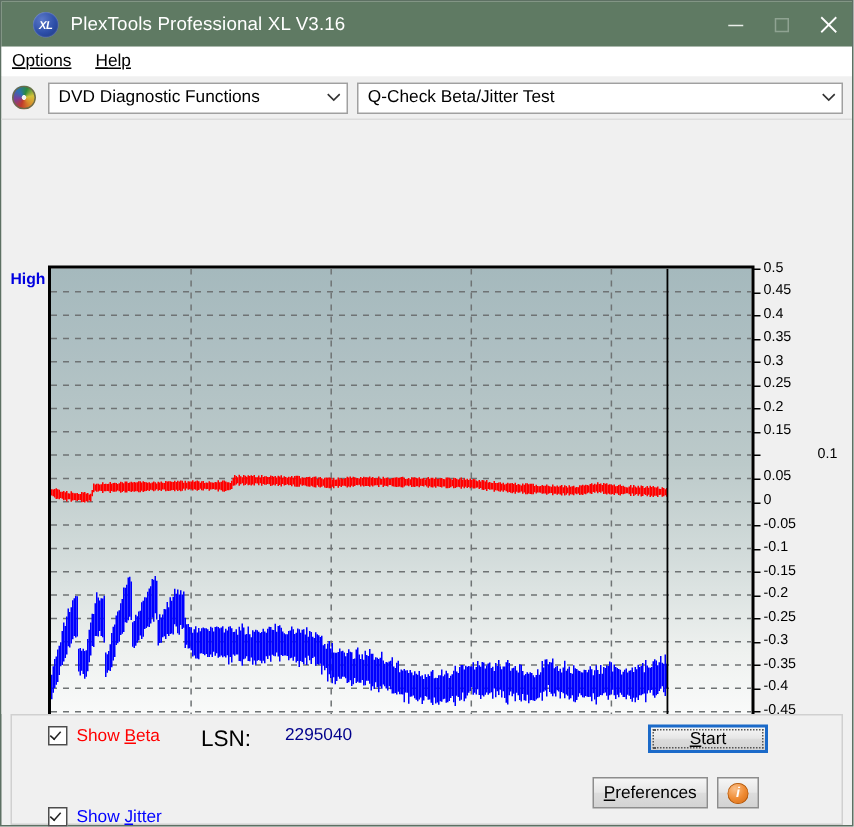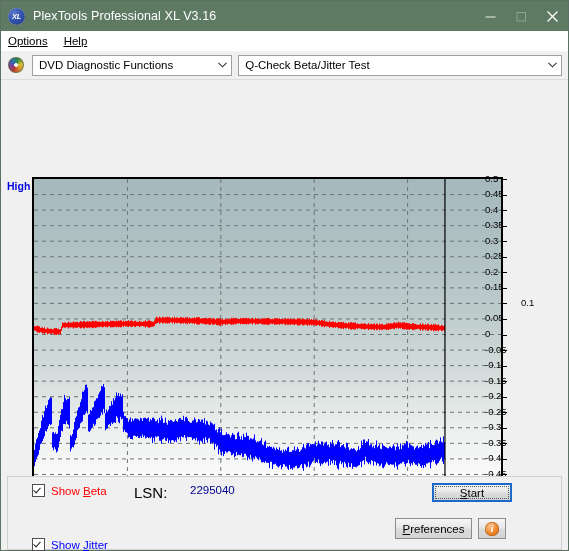--- a/index.html
+++ b/index.html
@@ -18,21 +18,21 @@
   }
   
   .titlebar{
     height:30px;min-height:30px;
     background:#5f7a63;
     display:flex;align-items:center;
     position:relative;
   }
   .app-icon{
     width:17px;height:17px;border-radius:50%;
-    margin-left:7px;margin-right:8px;
+    margin-left:21px;margin-right:8px;
     background:radial-gradient(circle at 35% 30%,#5b78c8 0%,#2c4ea8 55%,#1d357a 100%);
     color:#fff;font-size:7.5px;font-weight:bold;
     display:flex;align-items:center;justify-content:center;
     font-style:italic;
     letter-spacing:-0.3px;
     box-shadow:inset 0 0 1px rgba(255,255,255,.6);
   }
   .title-text{
     color:#ffffff;font-size:12.5px;letter-spacing:.1px;
   }
@@ -99,21 +99,21 @@
   #label-low{left:10px;top:398px;}
   .plot{
     position:absolute;left:31px;top:97px;width:471px;height:315px;
     border:2px solid #000;
     box-sizing:border-box;
     background:linear-gradient(to bottom,#a5b9bd 0%,#afc0c3 20%,#bccaca 42%,#d3dcdb 62%,#eef1ef 82%,#fdfdfd 100%);
     overflow:hidden;
   }
   .plot svg{display:block;position:absolute;left:0;top:0;}
   .ytick{
-    position:absolute;font-size:9.5px;color:#000;left:484px;
+    position:absolute;font-size:9.5px;color:#000;left:508px;
     line-height:9px;
     text-align:right;
   }
   .xtick{
     position:absolute;font-size:10.5px;color:#000;top:415px;
     text-align:center;
   }
   .tickmark{position:absolute;background:#000;}
   
   .bottom{

